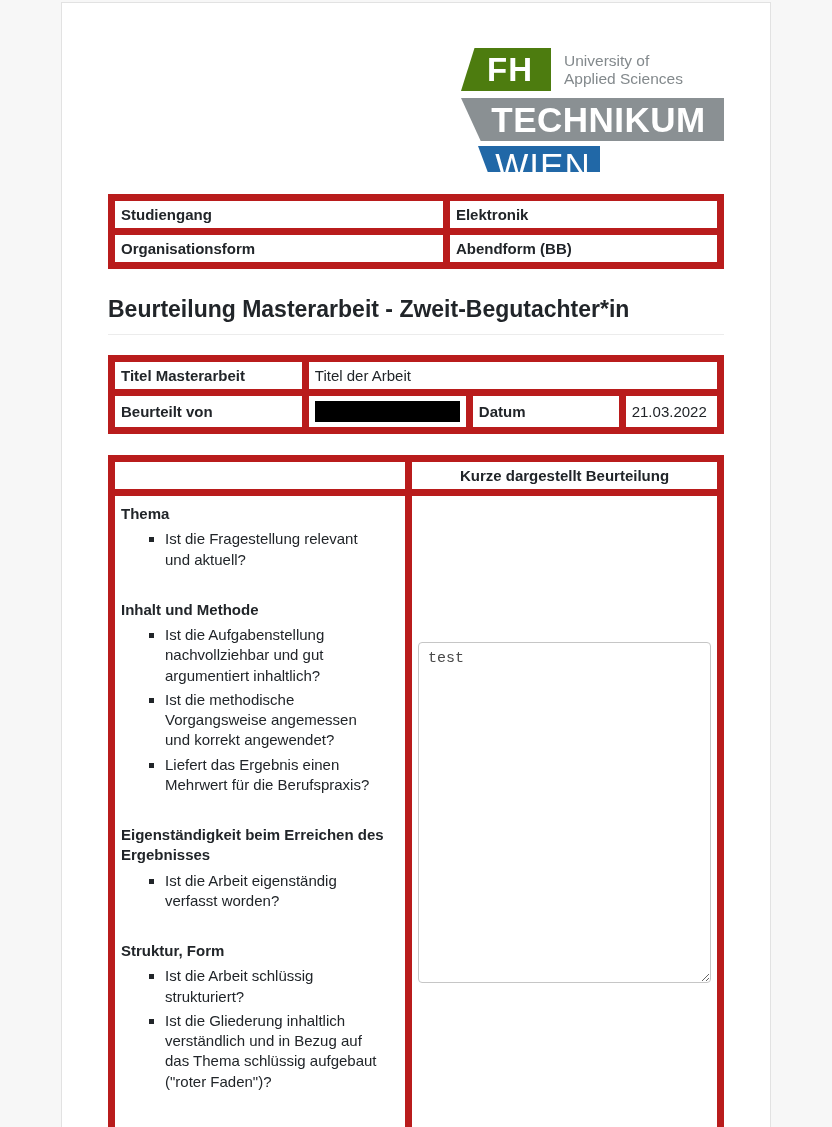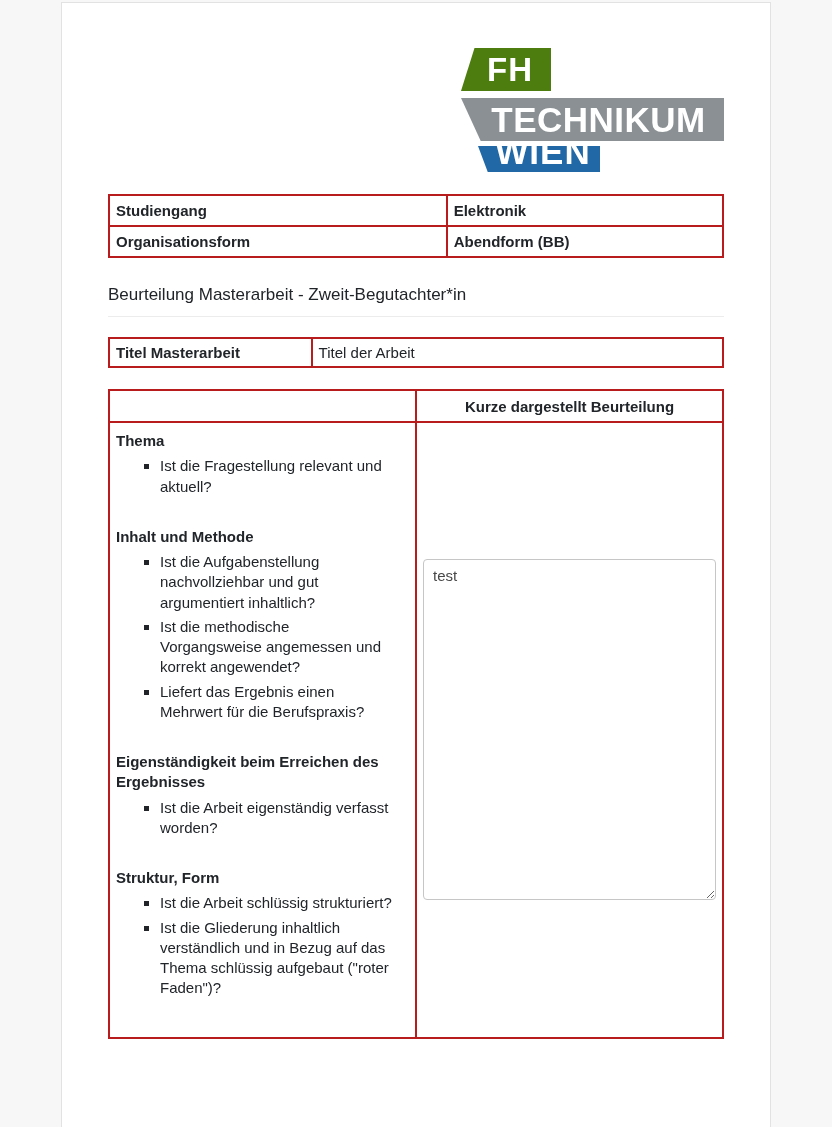--- a/index.html
+++ b/index.html
@@ -35,37 +35,37 @@
     clip-path: polygon(0 0, 100% 0, 100% 100%, 7.5% 100%);
     display: flex; align-items: center; justify-content: center;
     color: #fff; font-weight: bold; font-size: 35px; letter-spacing: 0.5px;
     padding-left: 12px; margin-bottom: 5px;
     white-space: nowrap;
     margin-top: 7px;
   }
   .logo-wien {
     height: 26px; width: 122px; margin-left: 17px;
     clip-path: polygon(0 0, 100% 0, 100% 100%, 8% 100%);
-    display: flex; align-items: flex-end; justify-content: center;
-    color: #fff; font-weight: bold; font-size: 35px; letter-spacing: 1px;
+    display: flex; align-items: flex-start; justify-content: center;
+    color: #fff; font-weight: normal; font-size: 35px; letter-spacing: 1px;
     padding-left: 8px;
   }
 
   
   table { width: 100%; border-collapse: collapse; font-size: 15px; color: #212529; }
-  td, th { border: 2px solid #b91c1c; padding: 5px 6px; text-align: left; vertical-align: middle; }
+  td, th { border: 7px solid #b91c1c; padding: 5px 6px; text-align: left; vertical-align: middle; }
   .lbl { font-weight: bold; }
 
   .info-table { margin-bottom: 0; }
   .info-table td { height: 31px; }
   .info-table .c1 { width: 55%; }
   .info-table .c2 { width: 45%; font-weight: bold; }
 
   .page-title {
-    font-size: 17px; font-weight: 400; color: #212529;
+    font-size: 23px; font-weight: 700; color: #212529;
     margin-top: 27px; margin-bottom: 11px;
   }
   .title-rule { border: none; border-top: 1px solid #ececec; margin: 0 0 20px 0; }
 
   .details-table td { height: 22px; }
   .details-table .d1 { width: 33%; }
   .details-table .d2 { width: 24.5%; }
   .details-table .d3 { width: 26.3%; }
   .details-table .d4 { width: 16.2%; }
   .redact { background: #000; }
@@ -80,35 +80,39 @@
   .crit-section { margin-bottom: 30px; }
   .crit-heading { font-weight: bold; line-height: 1.35; }
   .crit-section ul { margin: 5px 16px 0 0; padding-left: 44px; list-style-type: square; }
   .crit-section li { line-height: 1.35; margin: 4px 0; }
 
   .comment-box {
     display: block; margin: 0 auto;
     width: 293px; height: 341px;
     border: 1px solid #c6c6c6; border-radius: 4px;
     padding: 7px 9px;
-    font-family: Liberation Sans, sans-serif;
+    font-family: Liberation Mono, monospace;
     font-size: 15px; color: #484848;
     resize: both; outline: none;
   }
 </style>
 </head>
 <body>
 
 <div class="page">
   <div class="card">
 
     <div class="logo">
       <div class="logo-row1">
         <div class="logo-fh" style="background: #4d7c0f;">
           <span>FH</span>
+        </div>
+        <div class="logo-sub" style="color: rgb(131, 137, 140);">
+          <div>University of</div>
+          <div>Applied Sciences</div>
         </div>
       </div>
       <div class="logo-band" style="background: rgb(138, 144, 147);">
         <span>TECHNIKUM</span>
       </div>
       <div class="logo-wien" style="background: rgb(33, 104, 167);">
         <span>WIEN</span>
       </div>
     </div>
 
@@ -126,20 +130,28 @@
     </table>
 
     <h1 class="page-title">Beurteilung Masterarbeit - Zweit-Begutachter*in</h1>
     <hr class="title-rule">
 
     <table class="details-table">
       <tbody>
         <tr>
           <td class="lbl d1">Titel Masterarbeit</td>
           <td colspan="3">Titel der Arbeit</td>
+        </tr>
+        <tr>
+          <td class="lbl d1">Beurteilt von</td>
+          <td class="d2">
+            <div class="redact assessor"></div>
+          </td>
+          <td class="lbl d3">Datum</td>
+          <td class="d4">21.03.2022</td>
         </tr>
       </tbody>
     </table>
 
     <table class="eval-table">
       <tbody>
         <tr>
           <th class="crit-col"></th>
           <th>Kurze dargestellt Beurteilung</th>
         </tr>

